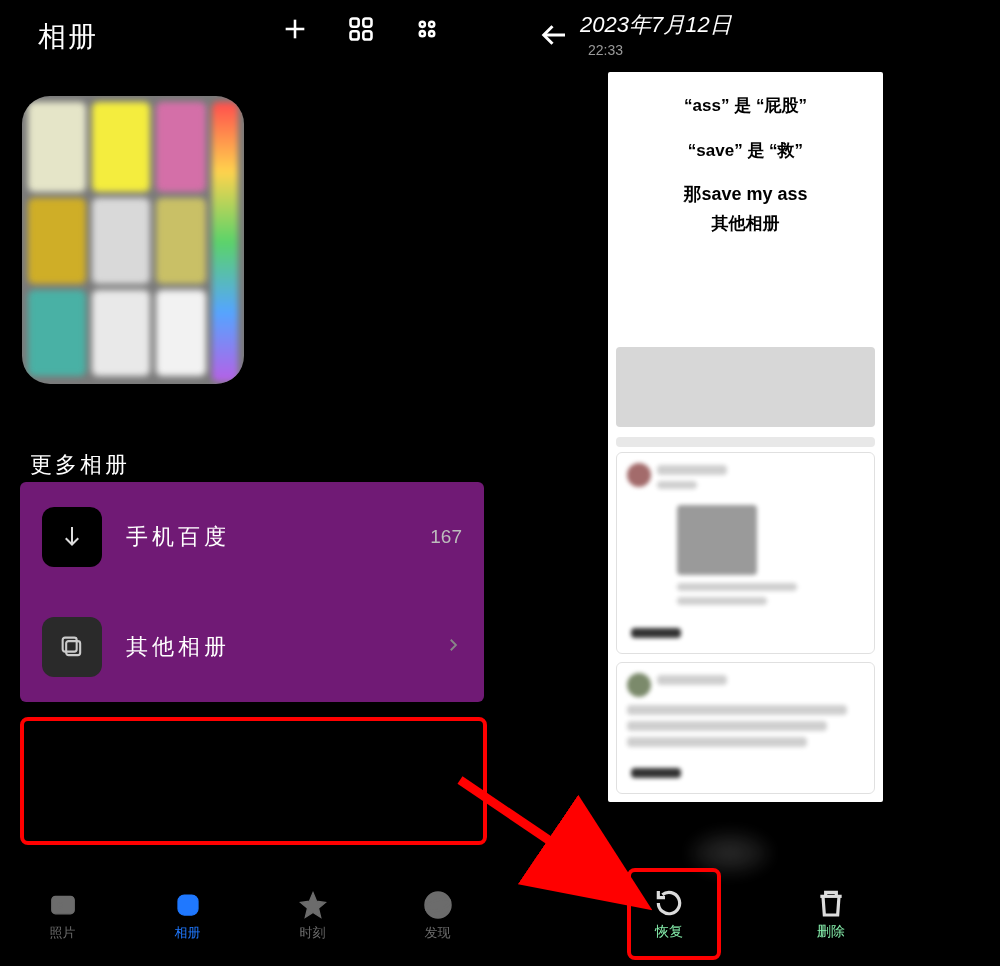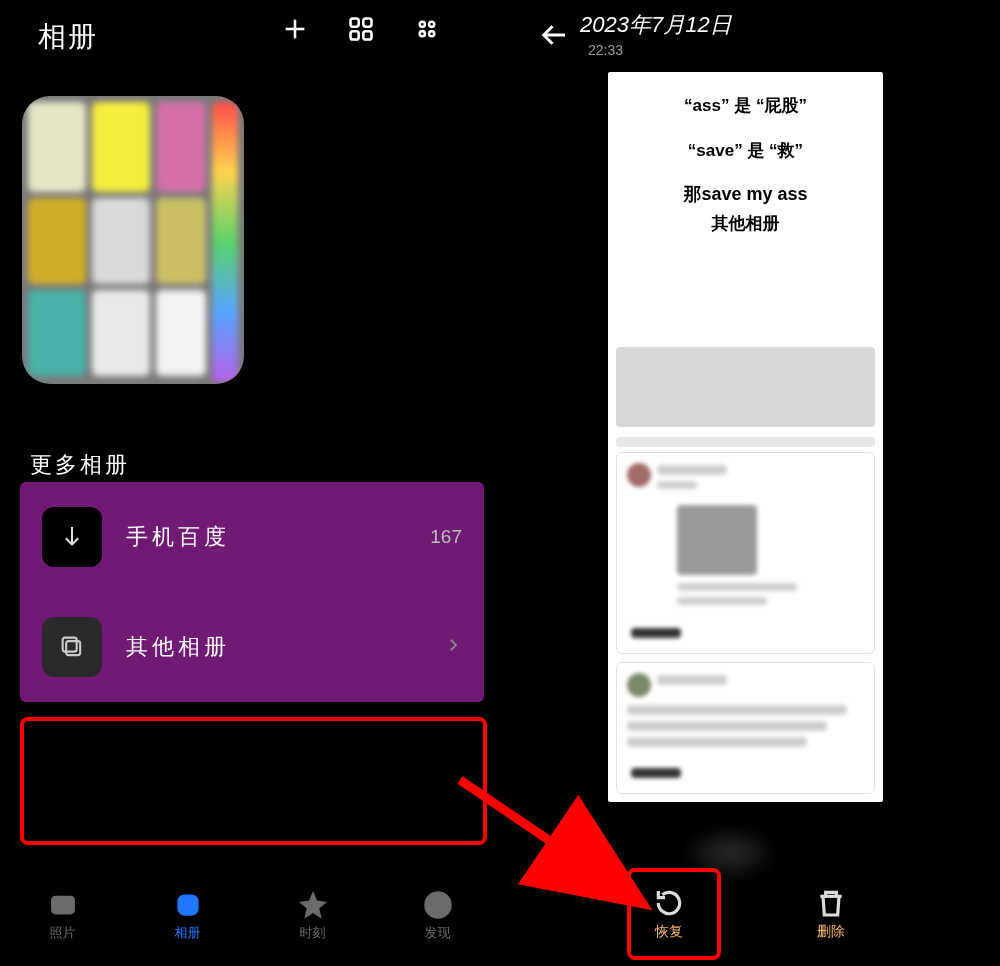--- a/index.html
+++ b/index.html
@@ -50,21 +50,21 @@
   .ph-block { position:absolute; left:8px; right:8px; background:#d7d7d7; border-radius:4px;}
   .phb1 { top:275px; height:80px;}
   .phb2 { top:365px; height:10px; background:#e8e8e8;}
   .card { position:absolute; left:8px; right:8px; background:#fff; border:1px solid #e0e0e0; border-radius:6px;}
   .card1 { top:380px; height:200px;}
   .card2 { top:590px; height:130px;}
   .blr { position:absolute; background:#cfcfcf; border-radius:4px; filter:blur(2px);}
   .smudge { position:absolute; left:190px; bottom:92px; width:80px; height:42px; background:radial-gradient(#333,#000); border-radius:50%; filter:blur(8px); opacity:.9;}
 
   .r-actions { position:absolute; bottom:6px; left:0; width:500px; height:92px; display:flex; justify-content:center; gap:130px; align-items:center;}
-  .ract { display:flex; flex-direction:column; align-items:center; gap:4px; font-size:14px; color:#fdba74;}
+  .ract { display:flex; flex-direction:column; align-items:center; gap:4px; font-size:14px; color:#86efac;}
   .ract svg { width:32px; height:32px; stroke:#dcdcdc; fill:none; stroke-width:2.4;}
   .hl2 { left:627px; top:868px; width:86px; height:84px; }
 
   
   .arrow-svg { position:absolute; left:440px; top:760px; width:260px; height:200px; pointer-events:none;}
 </style>
 </head>
 <body>
 
 <div class="stage">

